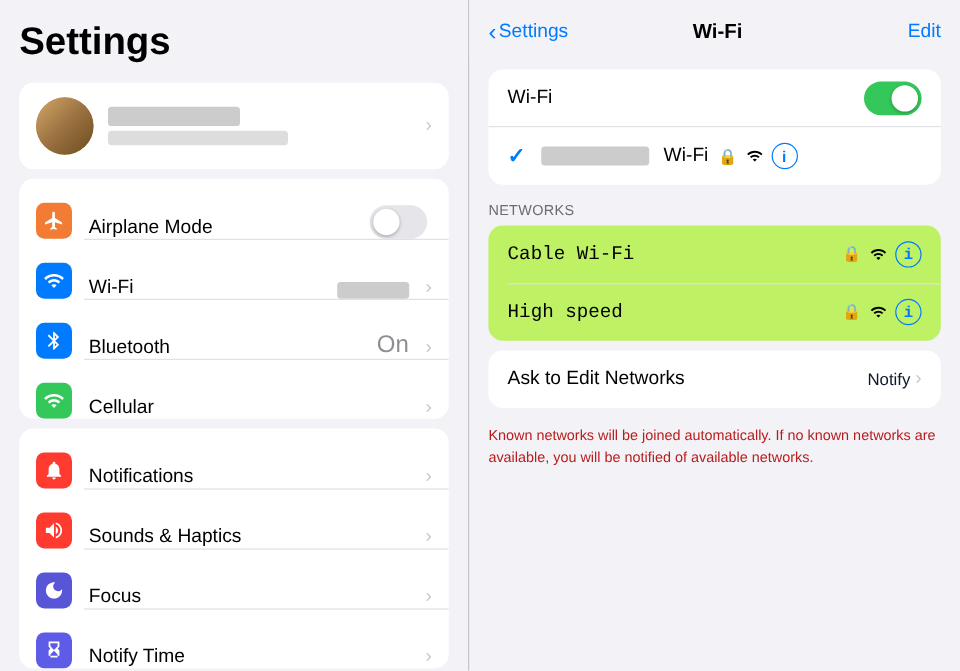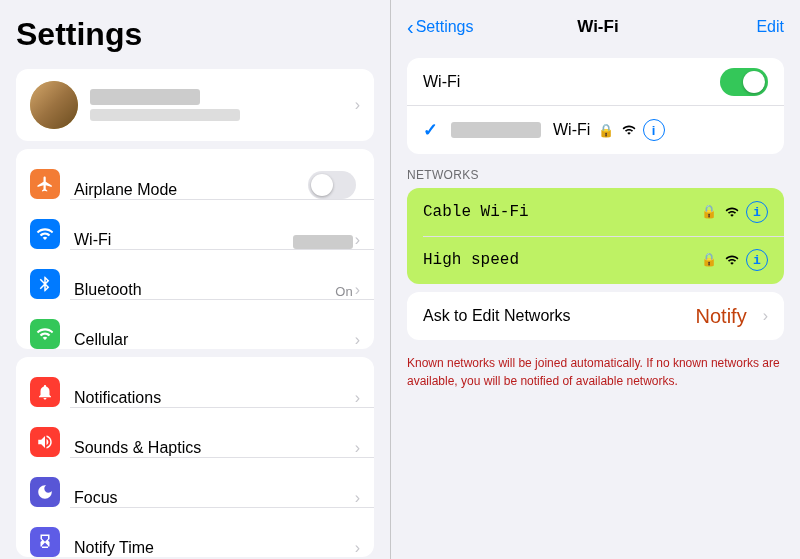--- a/index.html
+++ b/index.html
@@ -139,23 +139,23 @@
       fill: #fff;
     }
 
     .row-label {
       font-size: 16px;
       color: #000;
       flex: 1;
     }
 
     .row-value {
-      font-size: 13px;
+      font-size: 20px;
       color: #8e8e93;
-      margin-right: 0;
+      margin-right: 12px;
     }
 
     .toggle-off {
       width: 48px;
       height: 28px;
       background: #e5e5ea;
       border-radius: 14px;
       position: relative;
       margin-right: 4px;
     }
@@ -376,23 +376,23 @@
       height: 48px;
     }
 
     .ask-label {
       font-size: 16px;
       color: #000;
       flex: 1;
     }
 
     .ask-value {
-      font-size: 20px;
-      color: #c2410c;
-      margin-right: 16px;
+      font-size: 14px;
+      color: #0f172a;
+      margin-right: 4px;
     }
 
     .ask-desc {
       padding: 6px 16px 10px 16px;
       font-size: 12px;
       color: #b91c1c;
       line-height: 1.5;
     }
 
     

